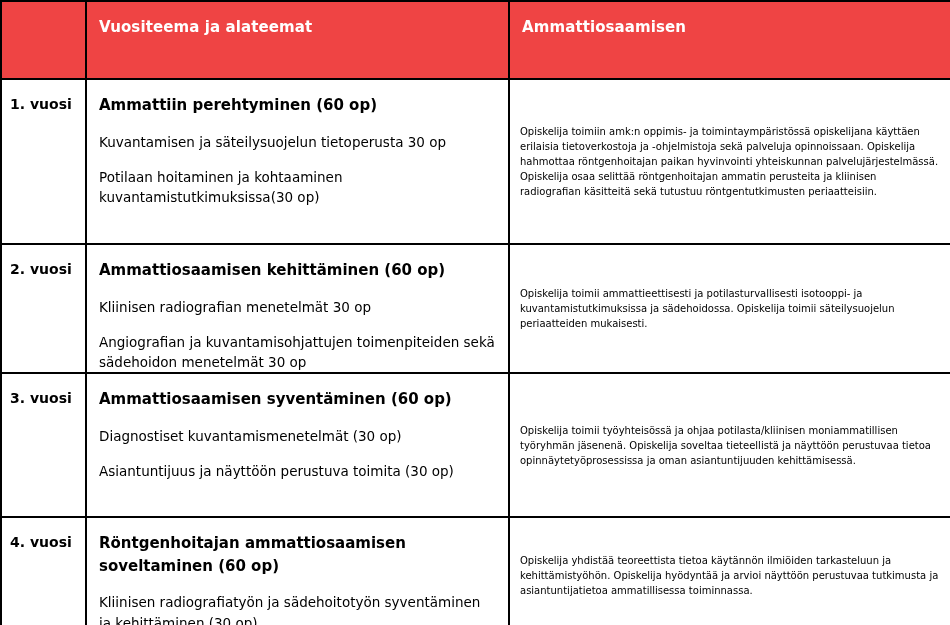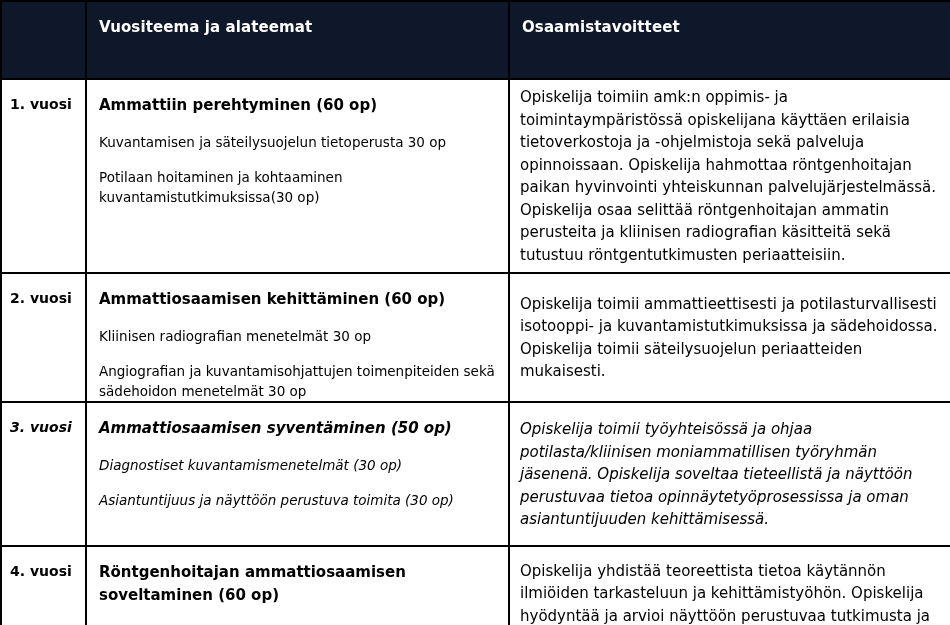--- a/index.html
+++ b/index.html
@@ -26,24 +26,24 @@
   table.curriculum col.c-theme { width: 423px; }
   table.curriculum col.c-obj   { width: 442px; }
   table.curriculum td, table.curriculum th {
     border: 2px solid #000000;
     box-sizing: border-box;
     overflow: hidden;
   }
   tr.header-row { height: 78px; }
   tr.row-1 { height: 165px; }
   tr.row-2 { height: 99px; }
-  tr.row-3 { height: 144px; font-style: italic; }
+  tr.row-3 { height: 144px; }
   tr.row-4 { height: 102px; }
   th.head-cell {
-    background: #0f172a;
+    background: #ef4444;
     color: #ffffff;
     font-size: 15px;
     font-weight: bold;
     text-align: left;
     vertical-align: top;
     padding: 16px 12px 0 12px;
     letter-spacing: 0.1px;
   }
   td.year-cell {
     vertical-align: top;
@@ -64,40 +64,40 @@
     font-size: 15px;
     margin: 0 0 15px 0;
   }
   td.theme-cell p.subtheme {
     margin: 0 0 15px 0;
   }
   td.theme-cell p.subtheme:last-child { margin-bottom: 0; }
   td.obj-cell {
     vertical-align: middle;
     padding: 6px 10px 6px 10px;
-    font-size: 15px;
+    font-size: 10px;
     line-height: 1.5;
   }
 </style>
 </head>
 <body>
 
 <div class="page">
   <table class="curriculum">
     <colgroup>
       <col class="c-year">
       <col class="c-theme">
       <col class="c-obj">
     </colgroup>
 
     <tbody>
         <tr class="header-row">
       <th class="head-cell"></th>
       <th class="head-cell">Vuositeema ja alateemat</th>
-      <th class="head-cell">Osaamistavoitteet</th>
+      <th class="head-cell">Ammattiosaamisen</th>
     </tr>
 
     <tr class="row-1">
       <td class="year-cell">1. vuosi</td>
       <td class="theme-cell">
         <p class="theme-title">Ammattiin perehtyminen (60 op)</p>
         <p class="subtheme">Kuvantamisen ja säteilysuojelun tietoperusta 30 op</p>
         <p class="subtheme">Potilaan hoitaminen ja kohtaaminen kuvantamistutkimuksissa(30 op)</p>
       </td>
       <td class="obj-cell">Opiskelija toimiin amk:n oppimis- ja toimintaympäristössä opiskelijana käyttäen erilaisia tietoverkostoja ja -ohjelmistoja sekä palveluja opinnoissaan. Opiskelija hahmottaa röntgenhoitajan paikan hyvinvointi yhteiskunnan palvelujärjestelmässä. Opiskelija osaa selittää röntgenhoitajan ammatin perusteita ja kliinisen radiografian käsitteitä sekä tutustuu röntgentutkimusten periaatteisiin.</td>
@@ -109,21 +109,21 @@
         <p class="theme-title">Ammattiosaamisen kehittäminen (60 op)</p>
         <p class="subtheme">Kliinisen radiografian menetelmät 30 op</p>
         <p class="subtheme">Angiografian ja kuvantamisohjattujen toimenpiteiden sekä sädehoidon menetelmät 30 op</p>
       </td>
       <td class="obj-cell">Opiskelija toimii ammattieettisesti ja potilasturvallisesti isotooppi- ja kuvantamistutkimuksissa ja sädehoidossa. Opiskelija toimii säteilysuojelun periaatteiden mukaisesti.</td>
     </tr>
 
     <tr class="row-3">
       <td class="year-cell">3. vuosi</td>
       <td class="theme-cell">
-        <p class="theme-title">Ammattiosaamisen syventäminen (50 op)</p>
+        <p class="theme-title">Ammattiosaamisen syventäminen (60 op)</p>
         <p class="subtheme">Diagnostiset kuvantamismenetelmät (30 op)</p>
         <p class="subtheme">Asiantuntijuus ja näyttöön perustuva toimita (30 op)</p>
       </td>
       <td class="obj-cell">Opiskelija toimii työyhteisössä ja ohjaa potilasta/kliinisen moniammatillisen työryhmän jäsenenä. Opiskelija soveltaa tieteellistä ja näyttöön perustuvaa tietoa opinnäytetyöprosessissa ja oman asiantuntijuuden kehittämisessä.</td>
     </tr>
 
     <tr class="row-4">
       <td class="year-cell">4. vuosi</td>
       <td class="theme-cell">
         <p class="theme-title">Röntgenhoitajan ammattiosaamisen soveltaminen (60 op)</p>

